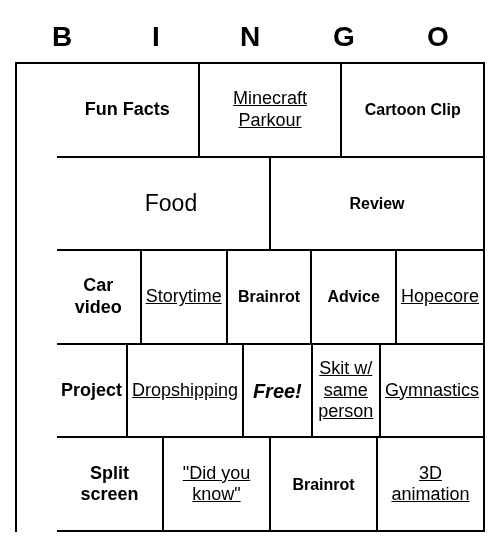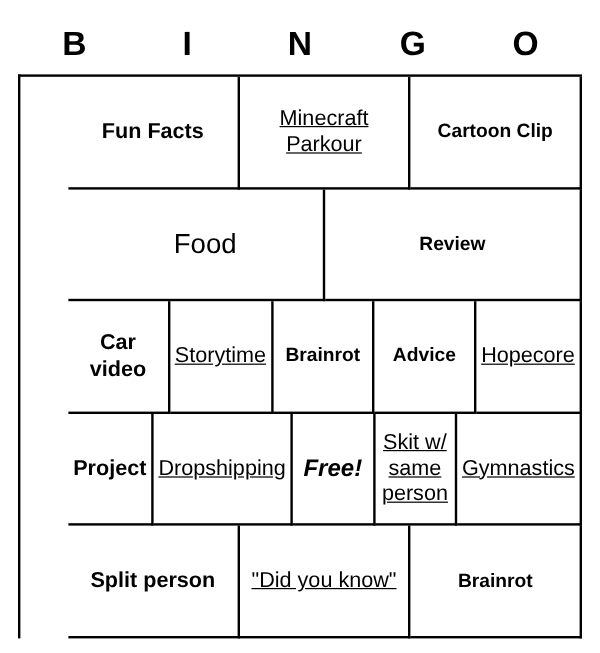--- a/index.html
+++ b/index.html
@@ -163,24 +163,27 @@
       <div class="bingo-cell">
         <span class="text-small">Skit w/ same person</span>
       </div>
       <div class="bingo-cell">
         <span class="text-small">Gymnastics</span>
       </div>
     </div>
 
     <div class="bingo-row">
       <div class="bingo-cell">
-        <span class="text-large">Split person</span>
+        <span class="text-large">Split screen</span>
       </div>
       <div class="bingo-cell">
         <span class="text-small">"Did you know"</span>
       </div>
       <div class="bingo-cell">
         <span class="text-medium">Brainrot</span>
       </div>
+      <div class="bingo-cell">
+        <span class="text-small">3D animation</span>
+      </div>
     </div>
 
   </div>
 </div>
 
 </body></html>

